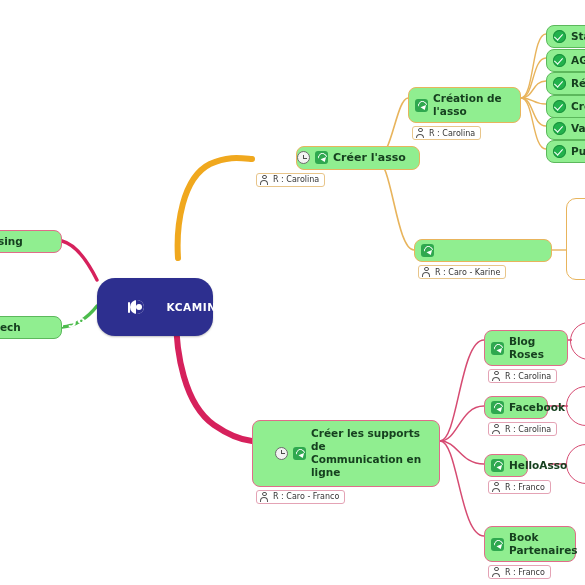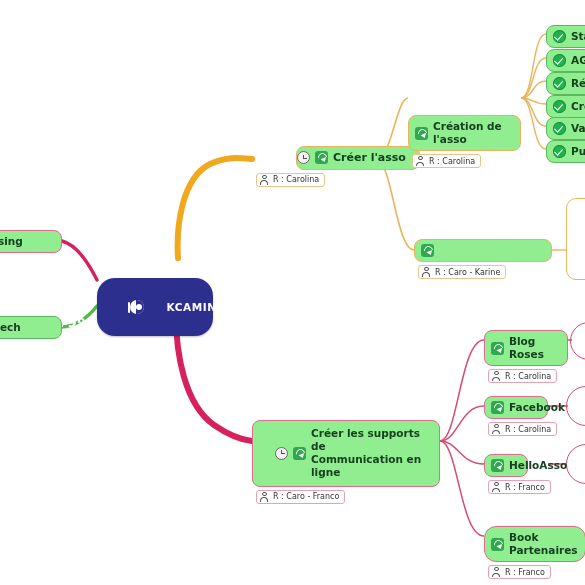--- a/index.html
+++ b/index.html
@@ -182,21 +182,21 @@
       <span class="ico ico-clock"></span>
       <span class="ico ico-arrow"></span>
       <span class="label" style="font-size:11px;">Créer l'asso</span>
     </div>
     <span class="assignee orange">
       <span class="ico-person"></span>
       <span>R : Carolina</span>
     </span>
   </div>
 
-  <div class="node" style="left:408px;top:87px;margin-top:28px;">
+  <div class="node" style="left:408px;top:87px;">
     <div class="bubble orangewrap" style="width:113px;">
       <span class="ico ico-arrow"></span>
       <span class="label">Création de l'asso</span>
     </div>
     <span class="assignee orange">
       <span class="ico-person"></span>
       <span>R : Carolina</span>
     </span>
   </div>
 
@@ -287,21 +287,21 @@
       <span class="ico ico-arrow"></span>
       <span class="label">HelloAsso</span>
     </div>
     <span class="assignee pink">
       <span class="ico-person"></span>
       <span>R : Franco</span>
     </span>
   </div>
 
   <div class="node" style="left:484px;top:526px;">
-    <div class="bubble pinkwrap" style="width:102px;border-radius:12px;">
+    <div class="bubble pinkwrap" style="width:92px;">
       <span class="ico ico-arrow"></span>
       <span class="label">Book Partenaires</span>
     </div>
     <span class="assignee pink">
       <span class="ico-person"></span>
       <span>R : Franco</span>
     </span>
   </div>
 
 </div>

